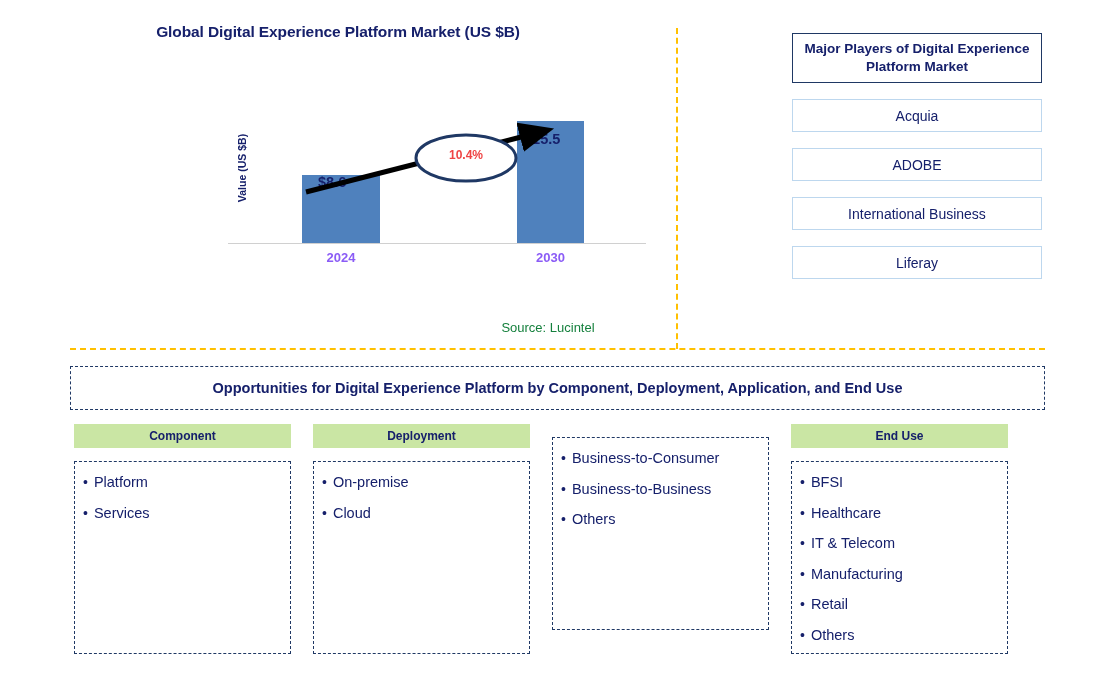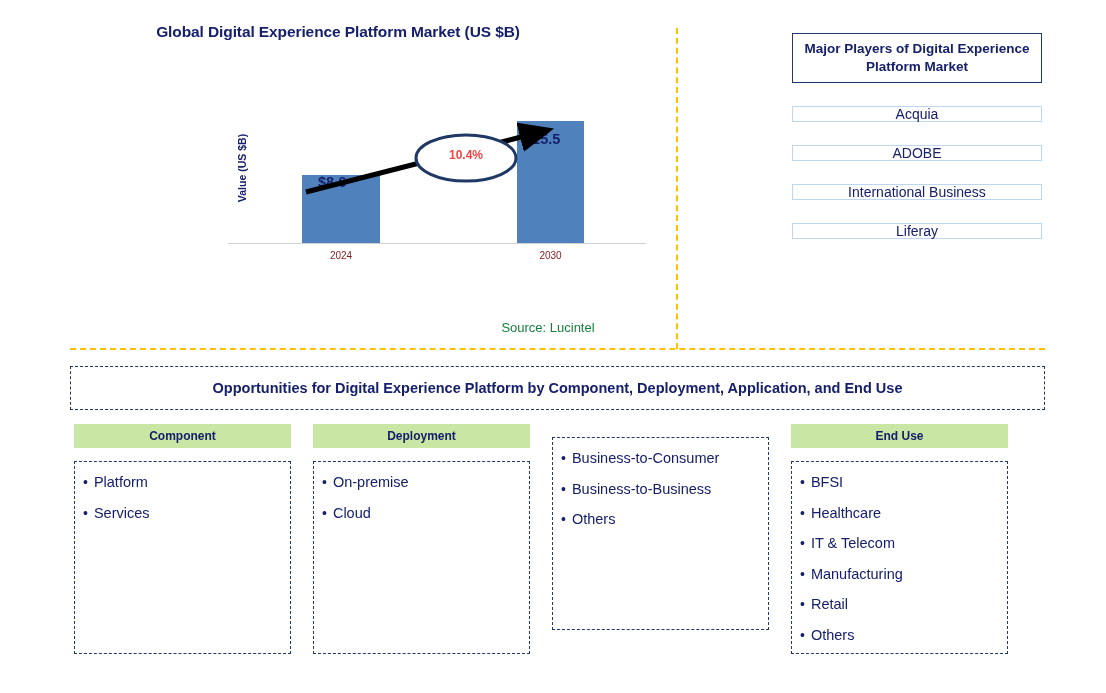--- a/index.html
+++ b/index.html
@@ -85,23 +85,23 @@
     color: #16206B;
     white-space: nowrap;
     text-align: center;
   }
   #value-2024 { left: 90px;  top: 64px; }
   #value-2030 { left: 296px; top: 21px; }
 
   .tick-label {
     position: absolute;
     top: 140px;
-    font-size: 10px;
-    font-weight: normal;
-    color: #7f1d1d;
+    font-size: 13px;
+    font-weight: bold;
+    color: #8b5cf6;
     text-align: center;
     white-space: nowrap;
   }
   #tick-2024 { left: 74px;  width: 78px; }
   #tick-2030 { left: 289px; width: 67px; }
 
   #growth-arrow {
     position: absolute;
     left: 0px;
     top: 0px;
@@ -168,22 +168,22 @@
     text-align: center;
     font-size: 13.5px;
     font-weight: bold;
     line-height: 1.35;
     color: #16206B;
     padding: 0 8px;
   }
   .player-item {
     box-sizing: border-box;
     width: 250px;
-    height: 16px;
-    margin-top: 23px;
+    height: 33px;
+    margin-top: 16px;
     border: 1px solid #BDD7EE;
     display: flex;
     align-items: center;
     justify-content: center;
     font-size: 14px;
     color: #16206B;
   }
 
   
   #opportunities-banner {

